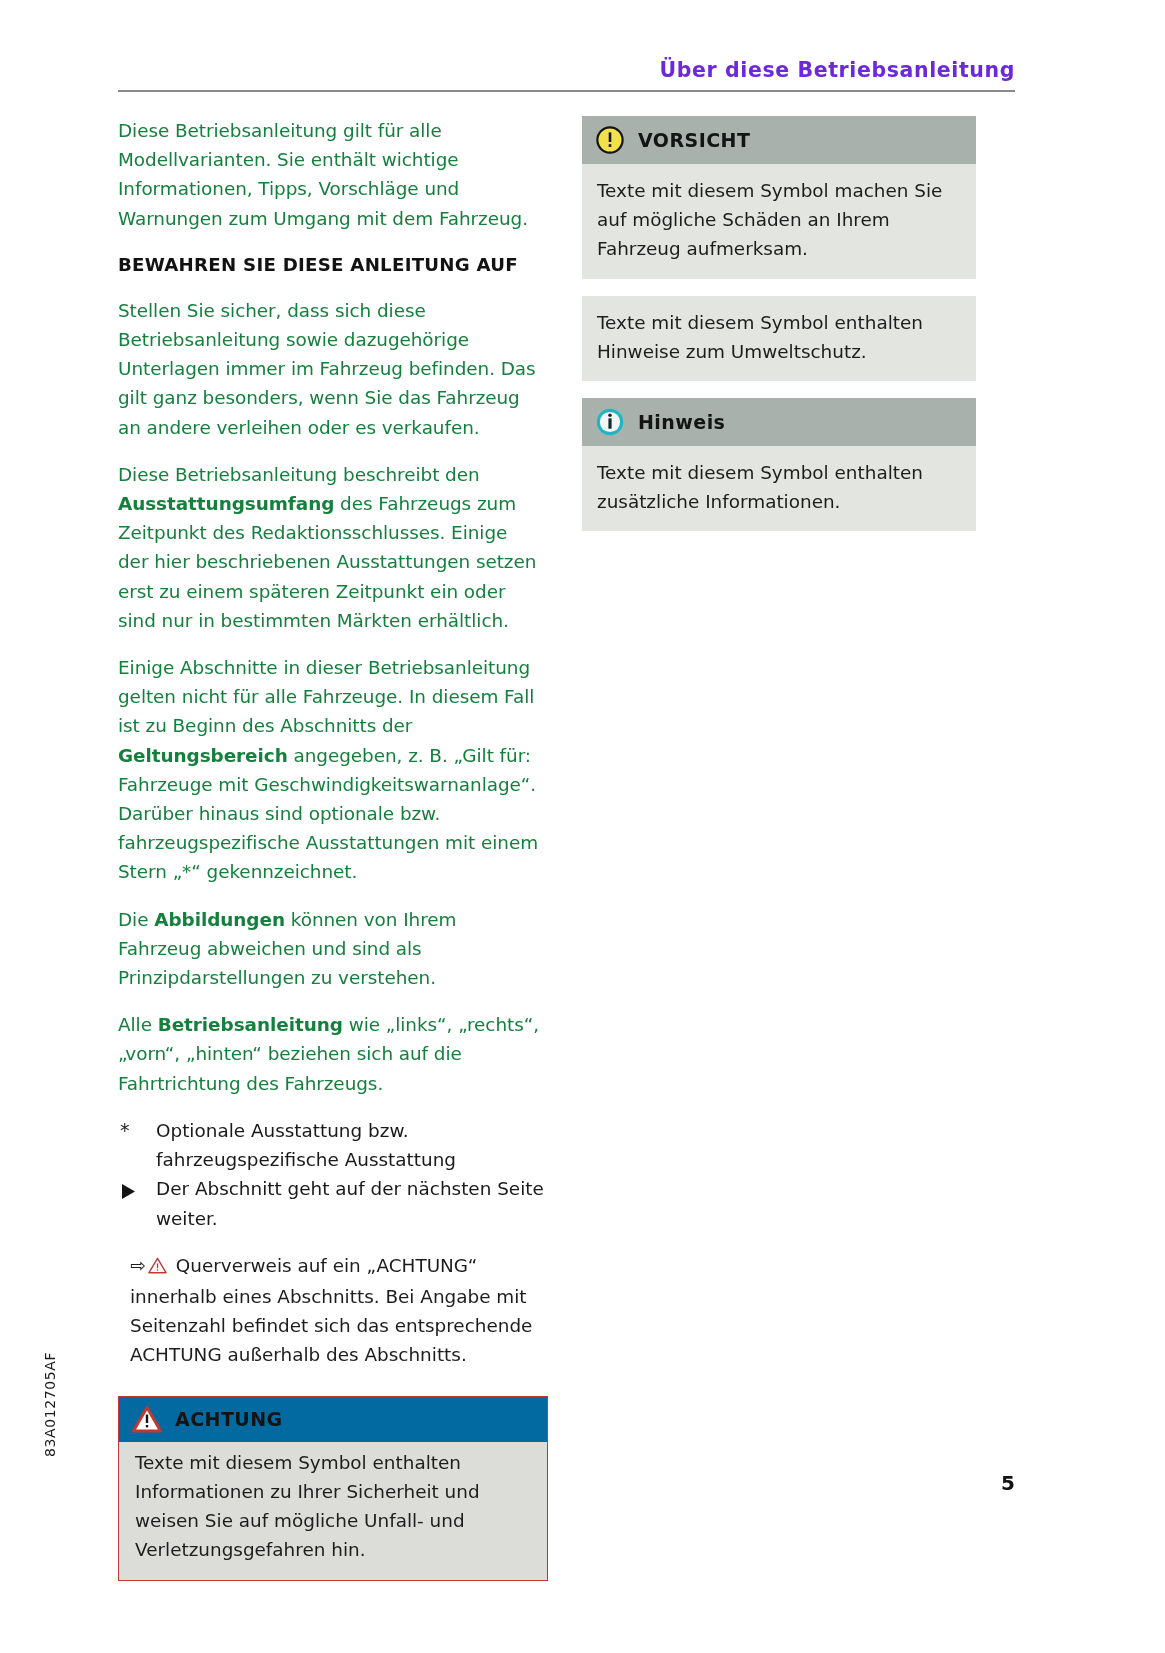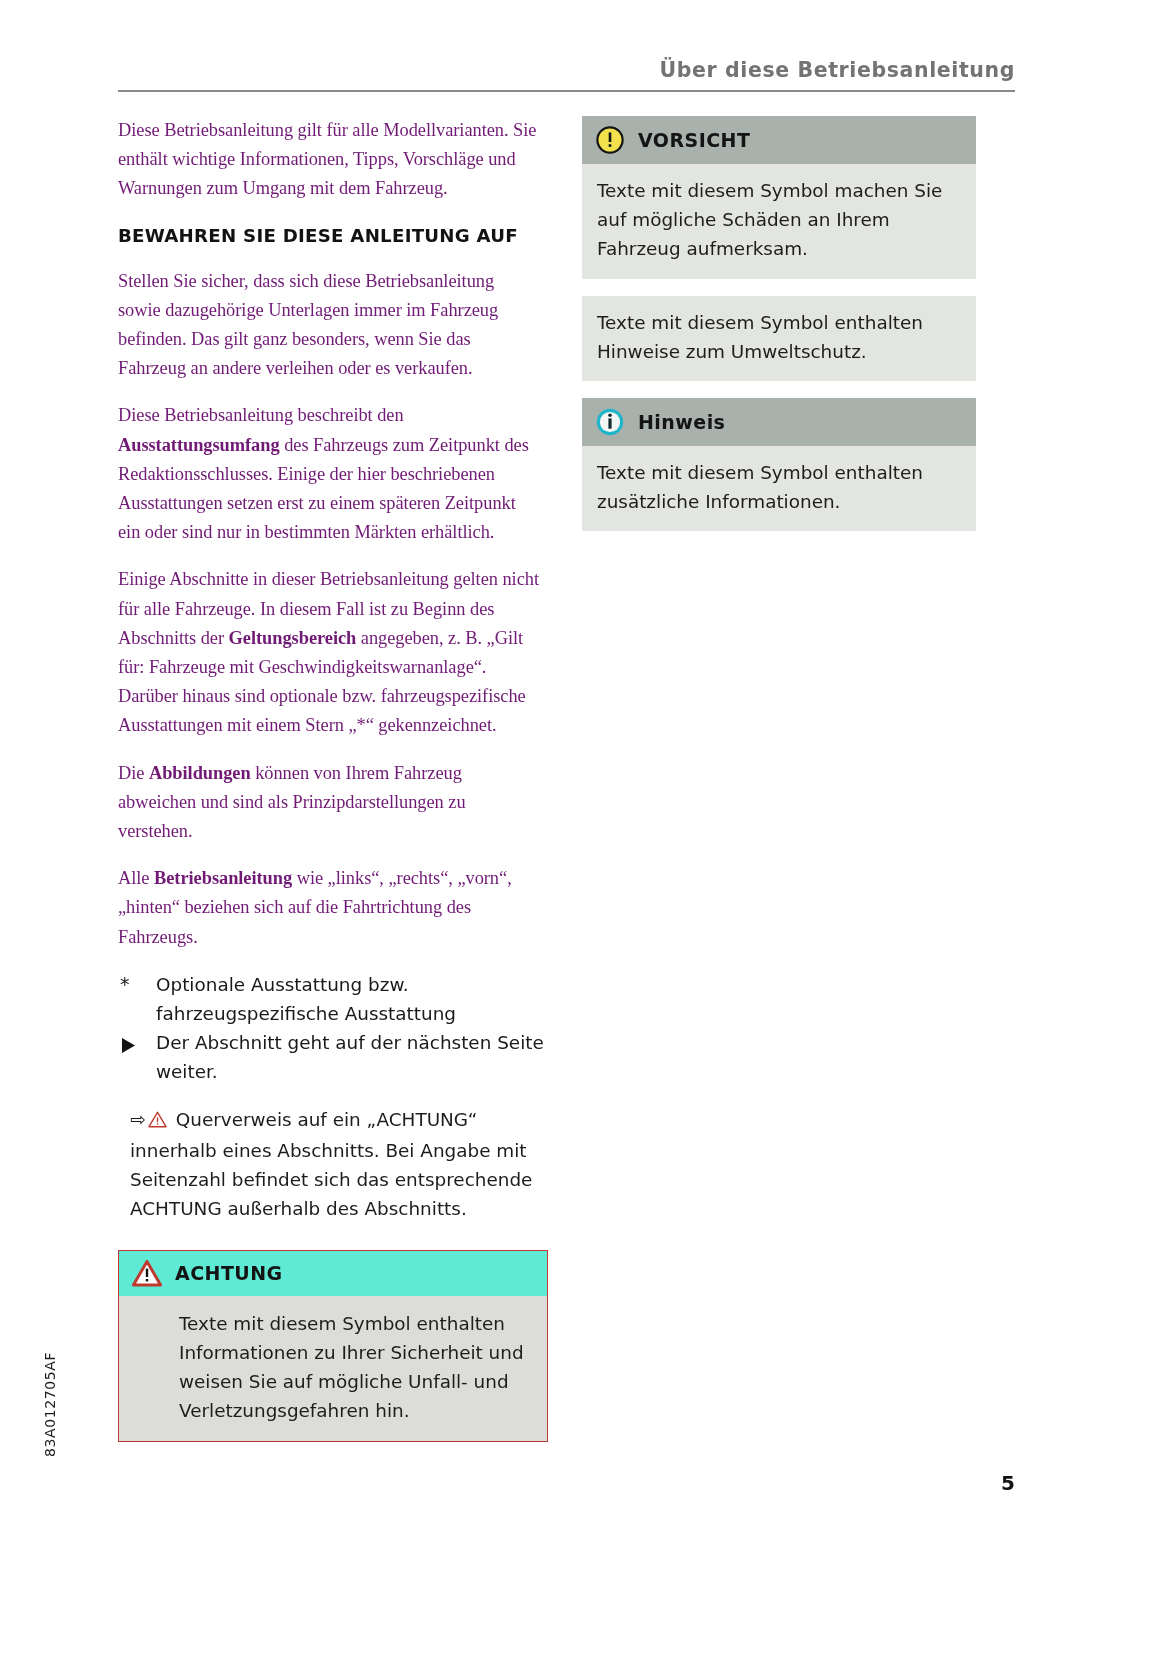--- a/index.html
+++ b/index.html
@@ -28,21 +28,21 @@
     position: absolute;
     left: 118px;
     right: 150px;
     top: 58px;
     text-align: right;
   }
   .header-title {
     font-size: 20.5px;
     font-weight: 700;
     letter-spacing: 0.6px;
-    color: #737373;
+    color: #6d28d9;
     line-height: 1.2;
     display: block;
   }
   .header-rule {
     position: absolute;
     left: 118px;
     top: 90px;
     width: 897px;
     height: 1.5px;
     background: #8a8a8a;
@@ -59,23 +59,22 @@
     position: absolute;
     left: 582px;
     top: 116px;
     width: 394px;
   }
 
   p.para {
     font-size: 18.4px;
     line-height: 29.2px;
     margin: 0 8px 18px 0;
-    color: #701a75;
+    color: #15803d;
     letter-spacing: -0.05px;
-    font-family: Liberation Serif, serif;
   }
   p.para:last-child { margin-bottom: 0; }
   .para b { font-weight: 700; }
 
   h2.subhead {
     font-size: 18.2px;
     font-weight: 700;
     letter-spacing: 0.25px;
     margin: 0 0 17px 0;
     color: #121212;
@@ -135,39 +134,38 @@
   .box-head {
     display: flex;
     align-items: center;
     gap: 13px;
     background: #a9b1ac;
     padding: 9px 14px 9px 13px;
     box-sizing: border-box;
     min-height: 44px;
   }
   .box.bordered .box-head {
-    background: #5eead4;
+    background: #0369a1;
   }
   .box-title {
     font-size: 19px;
     font-weight: 700;
     letter-spacing: 0.45px;
     color: #141414;
     line-height: 1.1;
   }
   .box-body {
     padding: 12px 15px 15px 15px;
     font-size: 18.4px;
     line-height: 29.2px;
     color: #1d1d1d;
     border-radius: 20px;
   }
   .box.bordered .box-body {
-    padding: 13px 15px 16px 16px;
-    margin-left: 44px;
+    padding: 6px 15px 16px 16px;
   }
 
   
   .icon {
     flex: 0 0 auto;
     display: inline-flex;
     align-items: center;
     justify-content: center;
     line-height: 0;
   }

